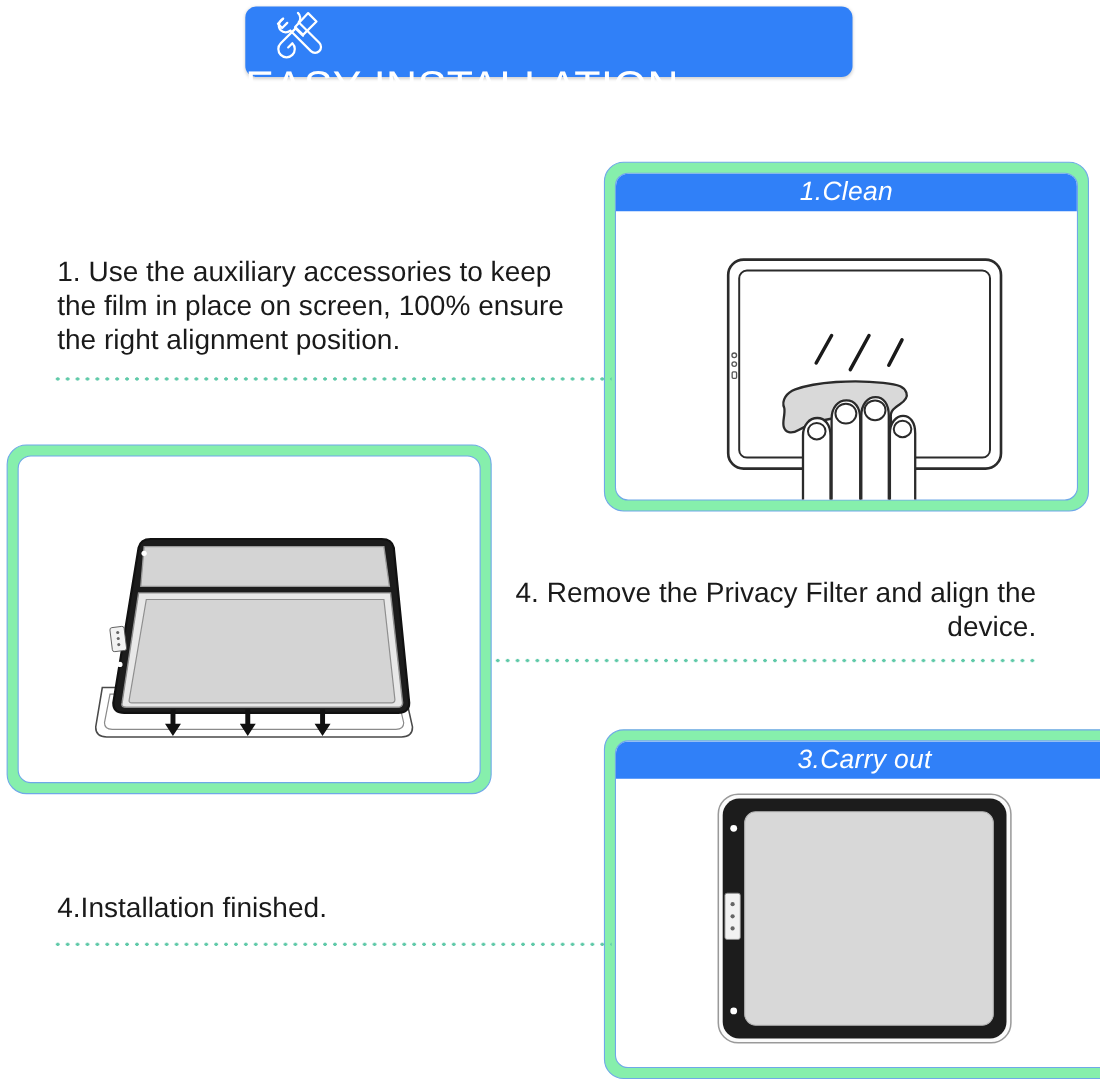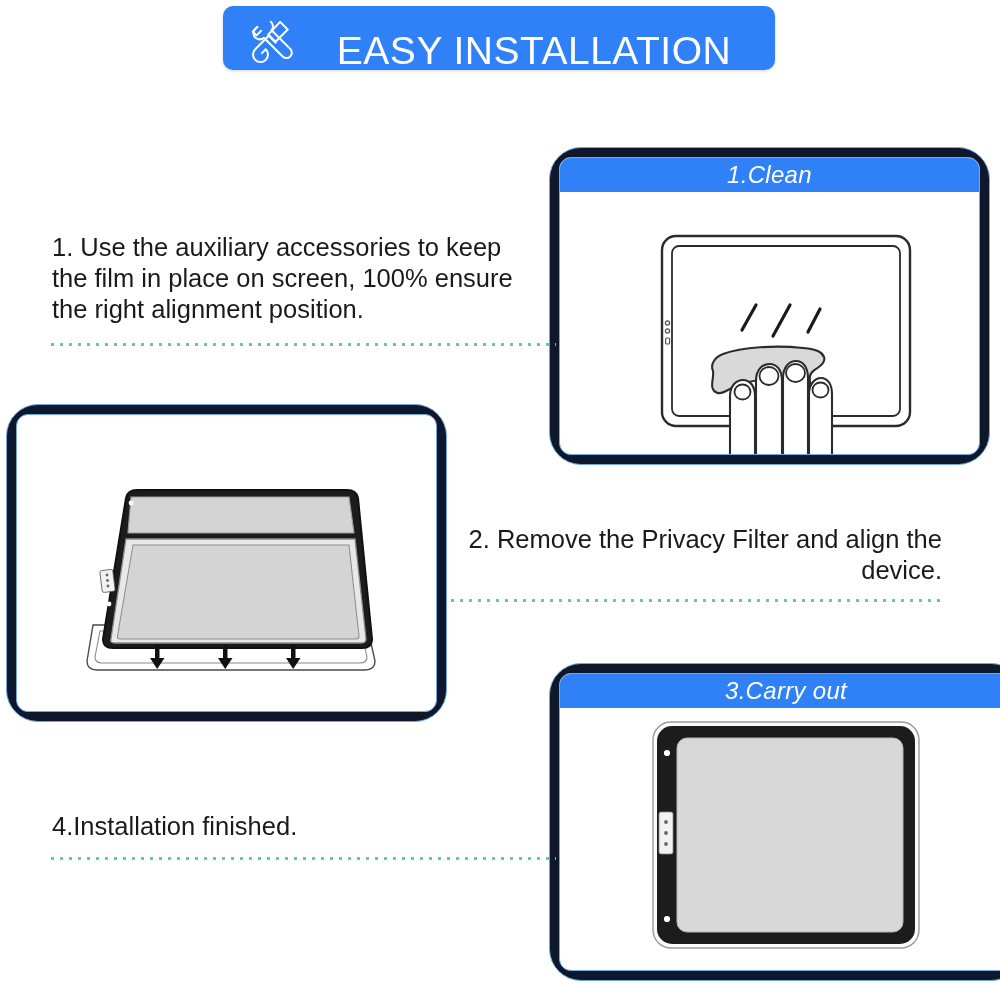--- a/index.html
+++ b/index.html
@@ -19,23 +19,24 @@
   
   .banner {
     position: absolute;
     left: 223px;
     top: 6px;
     width: 552px;
     height: 64px;
     background: #3080f8;
     border-radius: 10px;
     display: flex;
-    align-items: flex-end;
+    align-items: flex-start;
     justify-content: flex-start;
     box-shadow: 0 1px 3px rgba(0,0,0,0.18);
+    flex-direction: column;
   }
   .banner-icon {
     width: 54px;
     height: 54px;
     margin-left: 20px;
     margin-right: 6px;
     flex: 0 0 auto;
     display: block;
   }
   .banner-title {
@@ -47,22 +48,22 @@
     white-space: nowrap;
     padding-right: 10px;
     flex: 1 1 auto;
     text-align: center;
   }
 
   
   .panel-outer {
     position: absolute;
     border: 1.6px solid #6fa8e8;
-    border-radius: 32px;
-    background: #0f172a;
+    border-radius: 18px;
+    background: #86efac;
     box-sizing: border-box;
   }
   .panel-inner {
     position: absolute;
     left: 9px;
     top: 9px;
     right: 9px;
     bottom: 9px;
     border: 1.6px solid #6fa8e8;
     border-radius: 12px;
@@ -255,18 +256,18 @@
           <circle cx="25" cy="108" r="1.9"></circle>
           <circle cx="25" cy="119" r="1.9"></circle>
           <circle cx="25" cy="130" r="1.9"></circle>
         </g>
       </svg>
     </div>
   </div>
 </div>
 
 <div class="step-text" id="step-text-1">1. Use the auxiliary accessories to keep the film in place  on screen, 100% ensure the right alignment position.</div>
-<div class="step-text" id="step-text-2">2. Remove the Privacy Filter and align the device.</div>
+<div class="step-text" id="step-text-2">4. Remove the Privacy Filter and align the device.</div>
 <div class="step-text" id="step-text-3">4.Installation finished.</div>
 
 <div class="dotted-line" id="connector-1"></div>
 <div class="dotted-line" id="connector-2"></div>
 <div class="dotted-line" id="connector-3"></div>
 
 </body></html>

